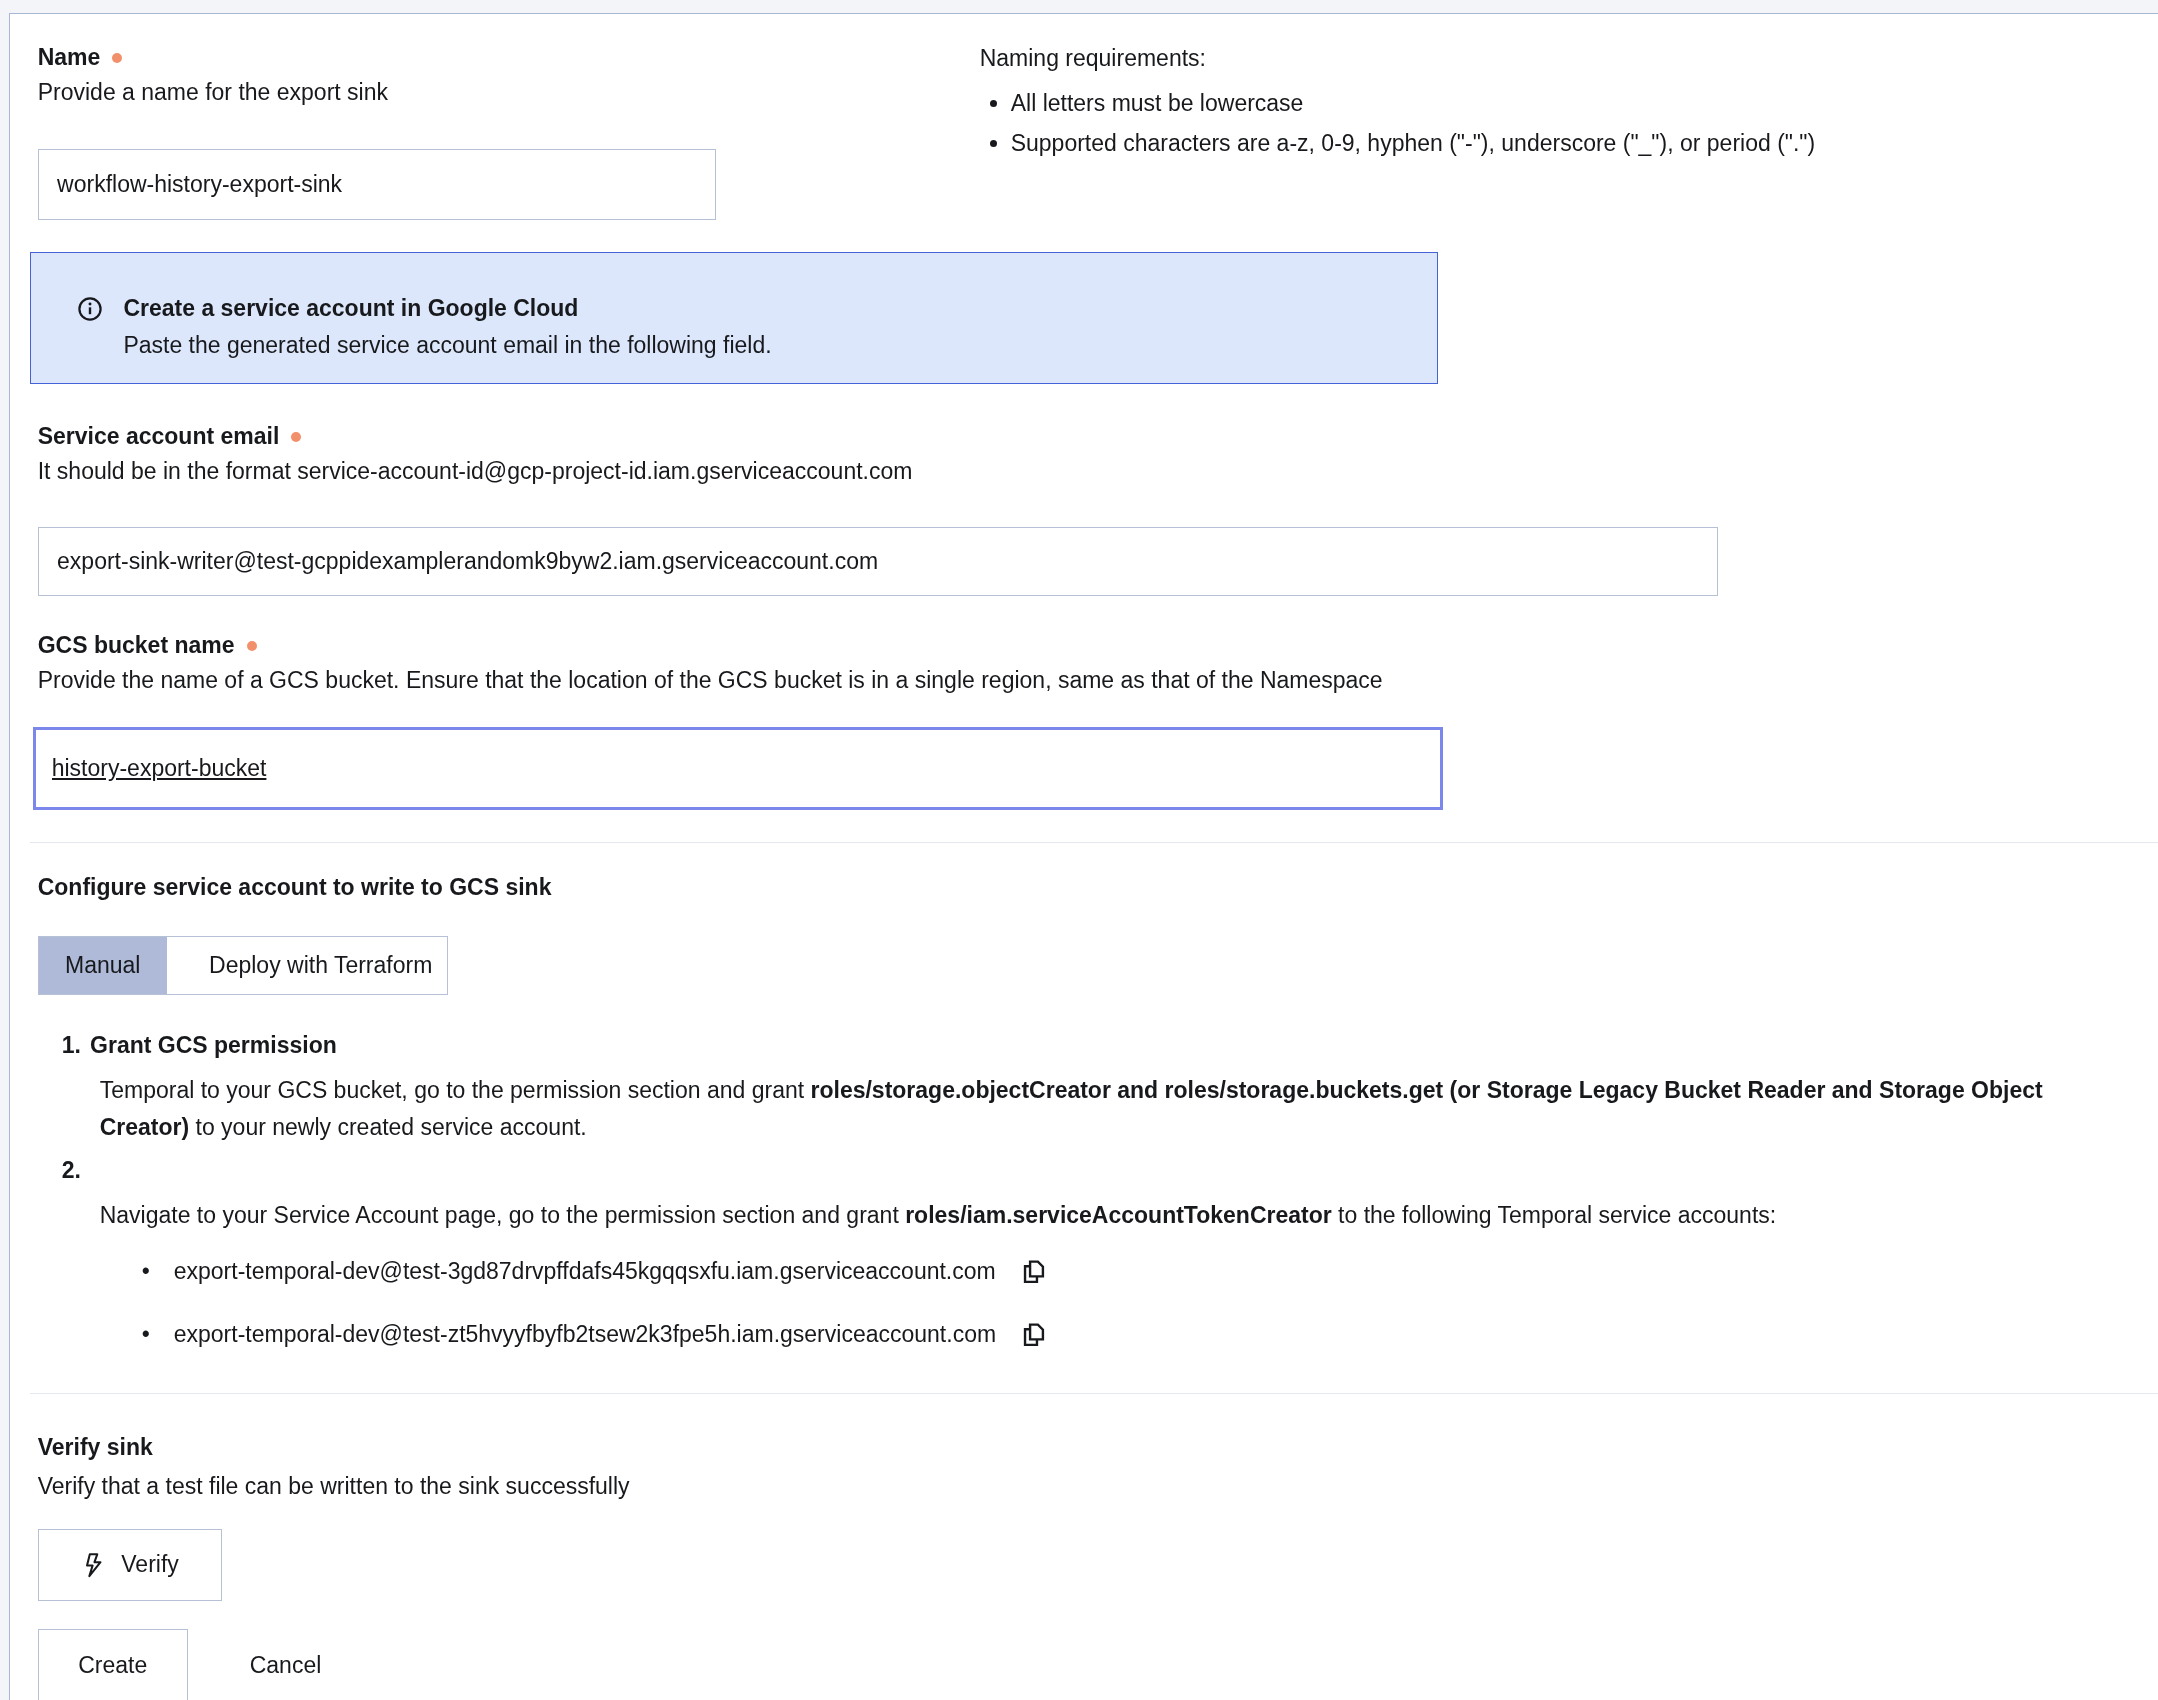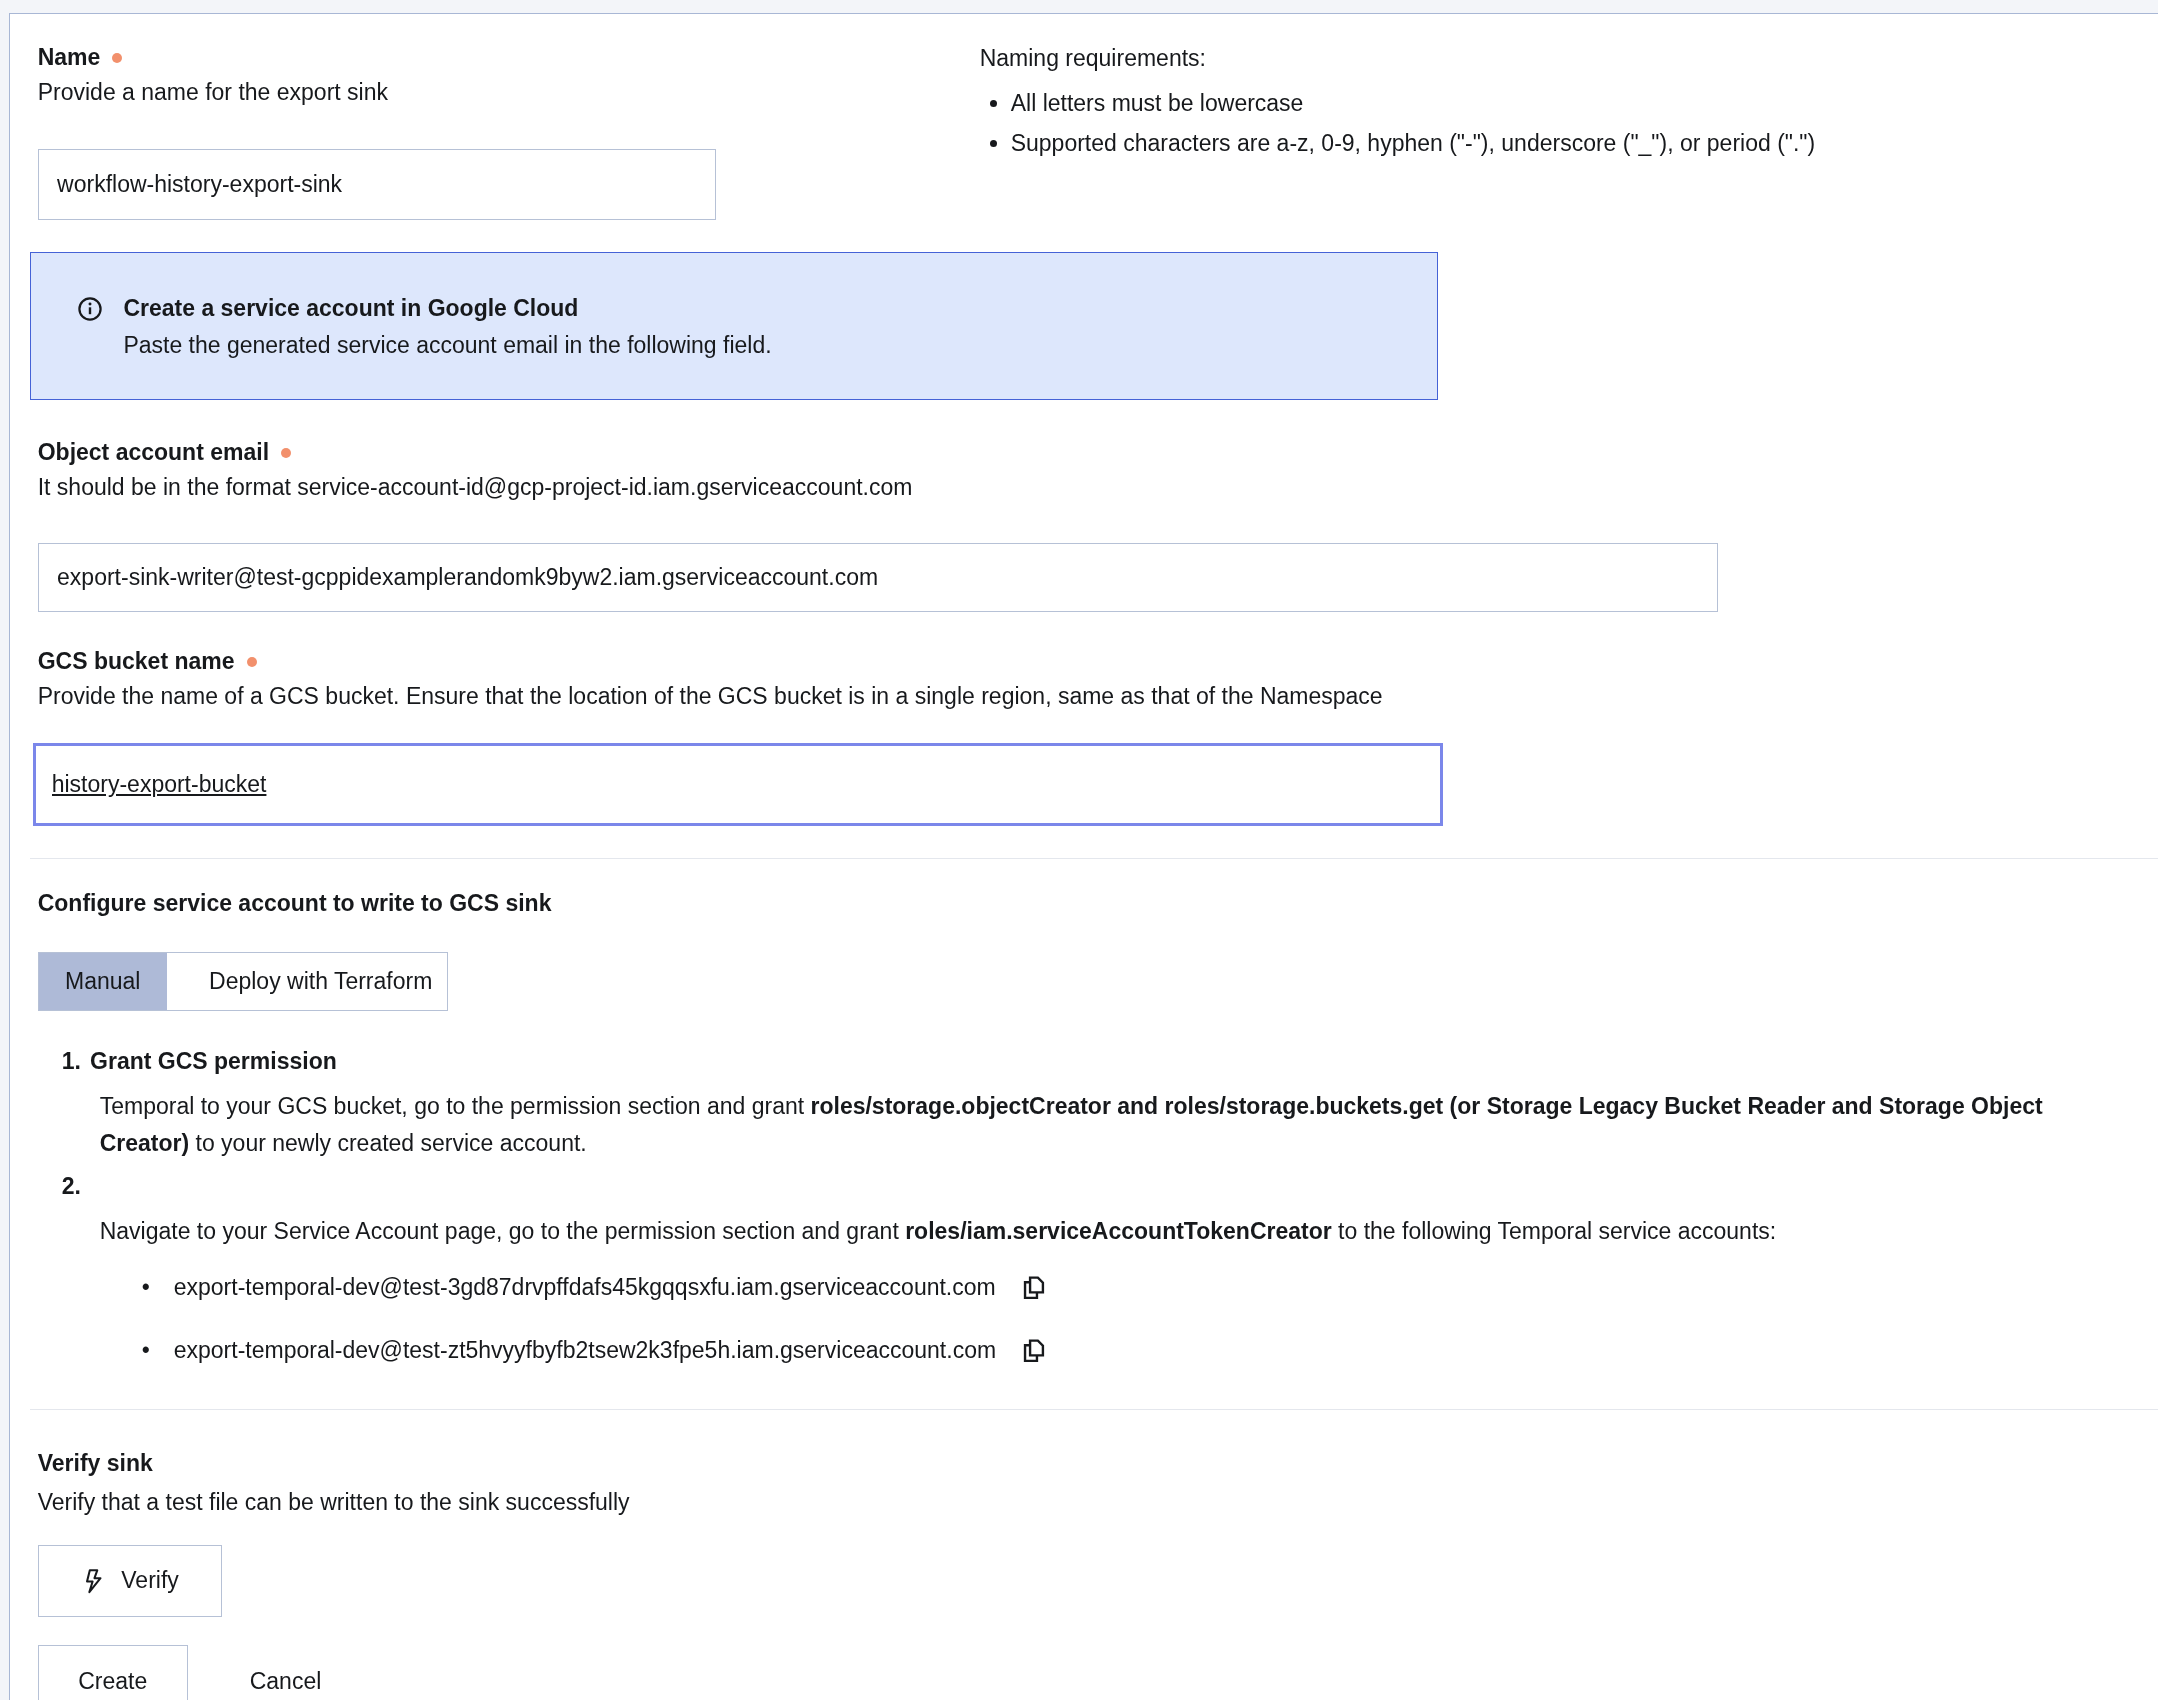--- a/index.html
+++ b/index.html
@@ -23,21 +23,21 @@
     border:0.9px solid #b6c1d6;box-sizing:border-box;padding:0 0 0 18.4px;outline:none;
   }
   #name-input{margin-top:39px;width:678px;height:71px;}
   #sae-input{margin-top:38px;width:1680px;height:69px;}
   #gcs-input{margin-top:28.5px;margin-left:-4.6px;width:1410px;height:83px;border:3.7px solid #7b87ea;padding-left:15.6px;text-decoration:underline;}
   .naming-req{position:absolute;left:942px;top:0;width:1185px;}
   .naming-req-title{line-height:37px;}
   .naming-req ul{margin:5.5px 0 0 0;padding-left:31px;}
   .naming-req li{line-height:40px;white-space:nowrap;}
   .info-banner{
-    margin:32px 0 0 -7.3px;width:1408px;height:148px;box-sizing:border-box;
+    margin:32px 0 0 -7.3px;width:1408px;height:132px;box-sizing:border-box;
     background:#dde7fc;border:1.8px solid #4562d6;
     display:flex;gap:20px;padding:37px 0 0 46px;
   }
   .info-icon{flex:0 0 auto;margin-top:5.5px;}
   .info-title{font-weight:700;line-height:37px;}
   .info-desc{line-height:37px;}
   .sae-block{margin-top:35px;}
   .gcs-block{margin-top:32px;}
   .divider{height:0;border-top:1.8px solid #e4e7ed;margin-left:-7.3px;width:2134px;}
   .divider-1{margin-top:32px;}
@@ -102,21 +102,21 @@
       </svg>
     </span>
     <div>
       <div class="info-title">Create a service account in Google Cloud</div>
       <div class="info-desc">Paste the generated service account email in the following field.</div>
     </div>
   </div>
 
   <div class="sae-block">
     <div class="field-label">
-      <span>Object account email</span>
+      <span>Service account email</span>
       <span class="req-dot"></span>
     </div>
     <div class="field-desc">It should be in the format service-account-id@gcp-project-id.iam.gserviceaccount.com</div>
     <input id="sae-input" class="text-input" type="text" value="export-sink-writer@test-gcppidexamplerandomk9byw2.iam.gserviceaccount.com" style="">
   </div>
 
   <div class="gcs-block">
     <div class="field-label">
       <span>GCS bucket name</span>
       <span class="req-dot"></span>

